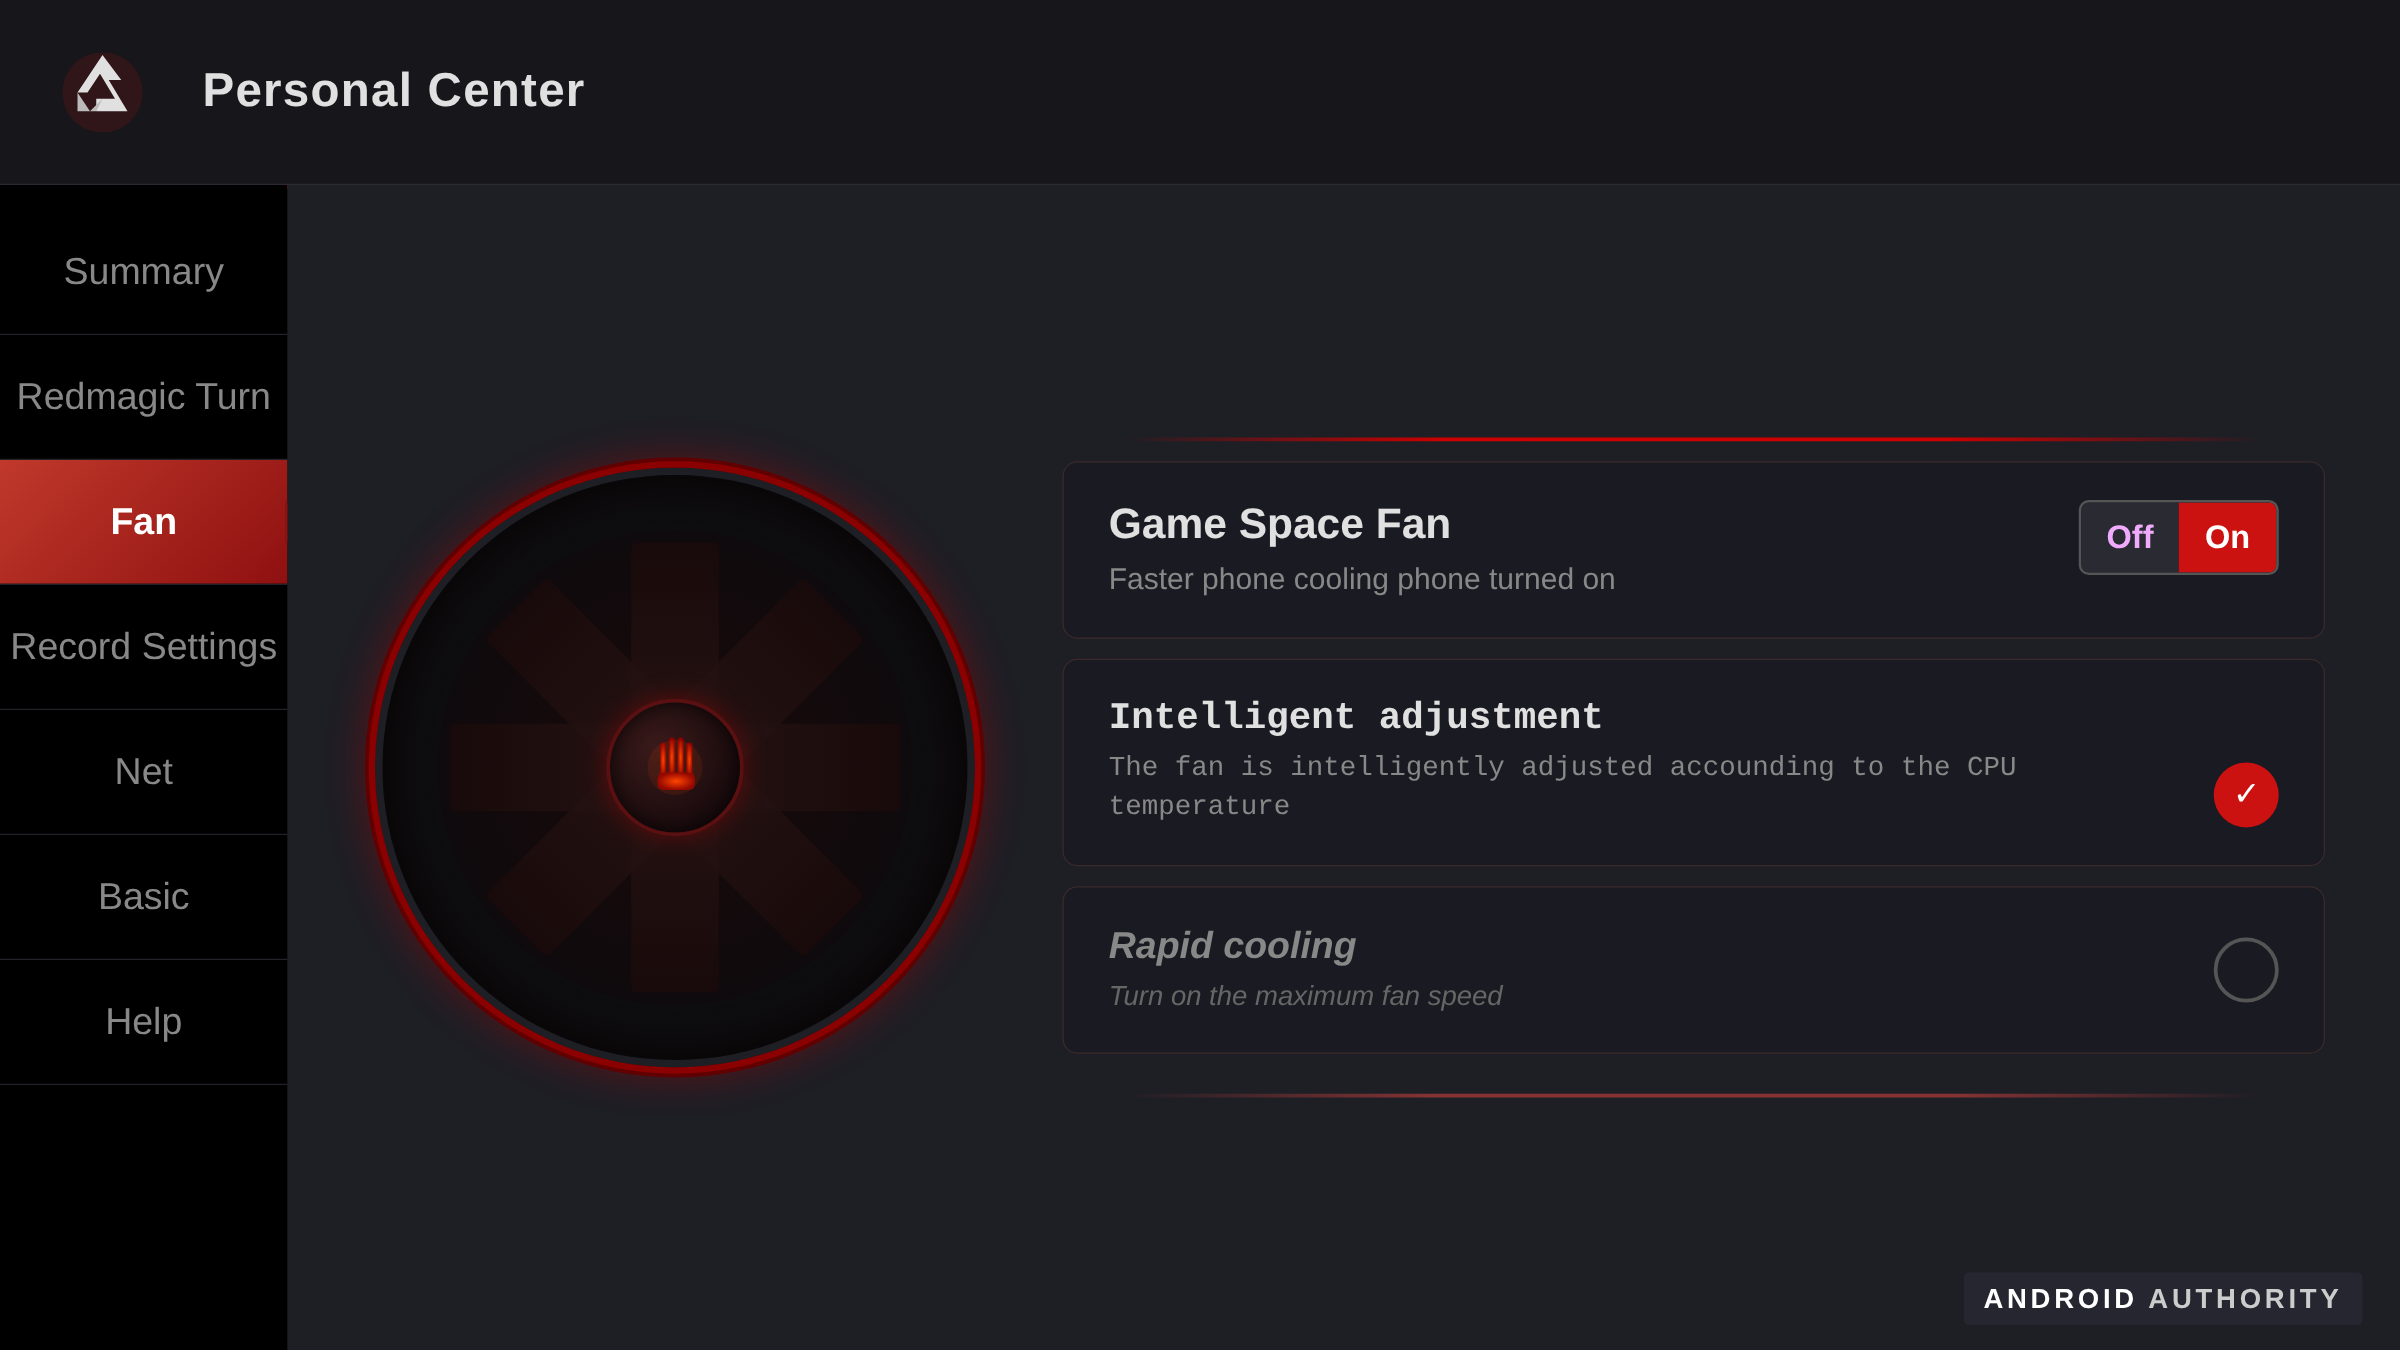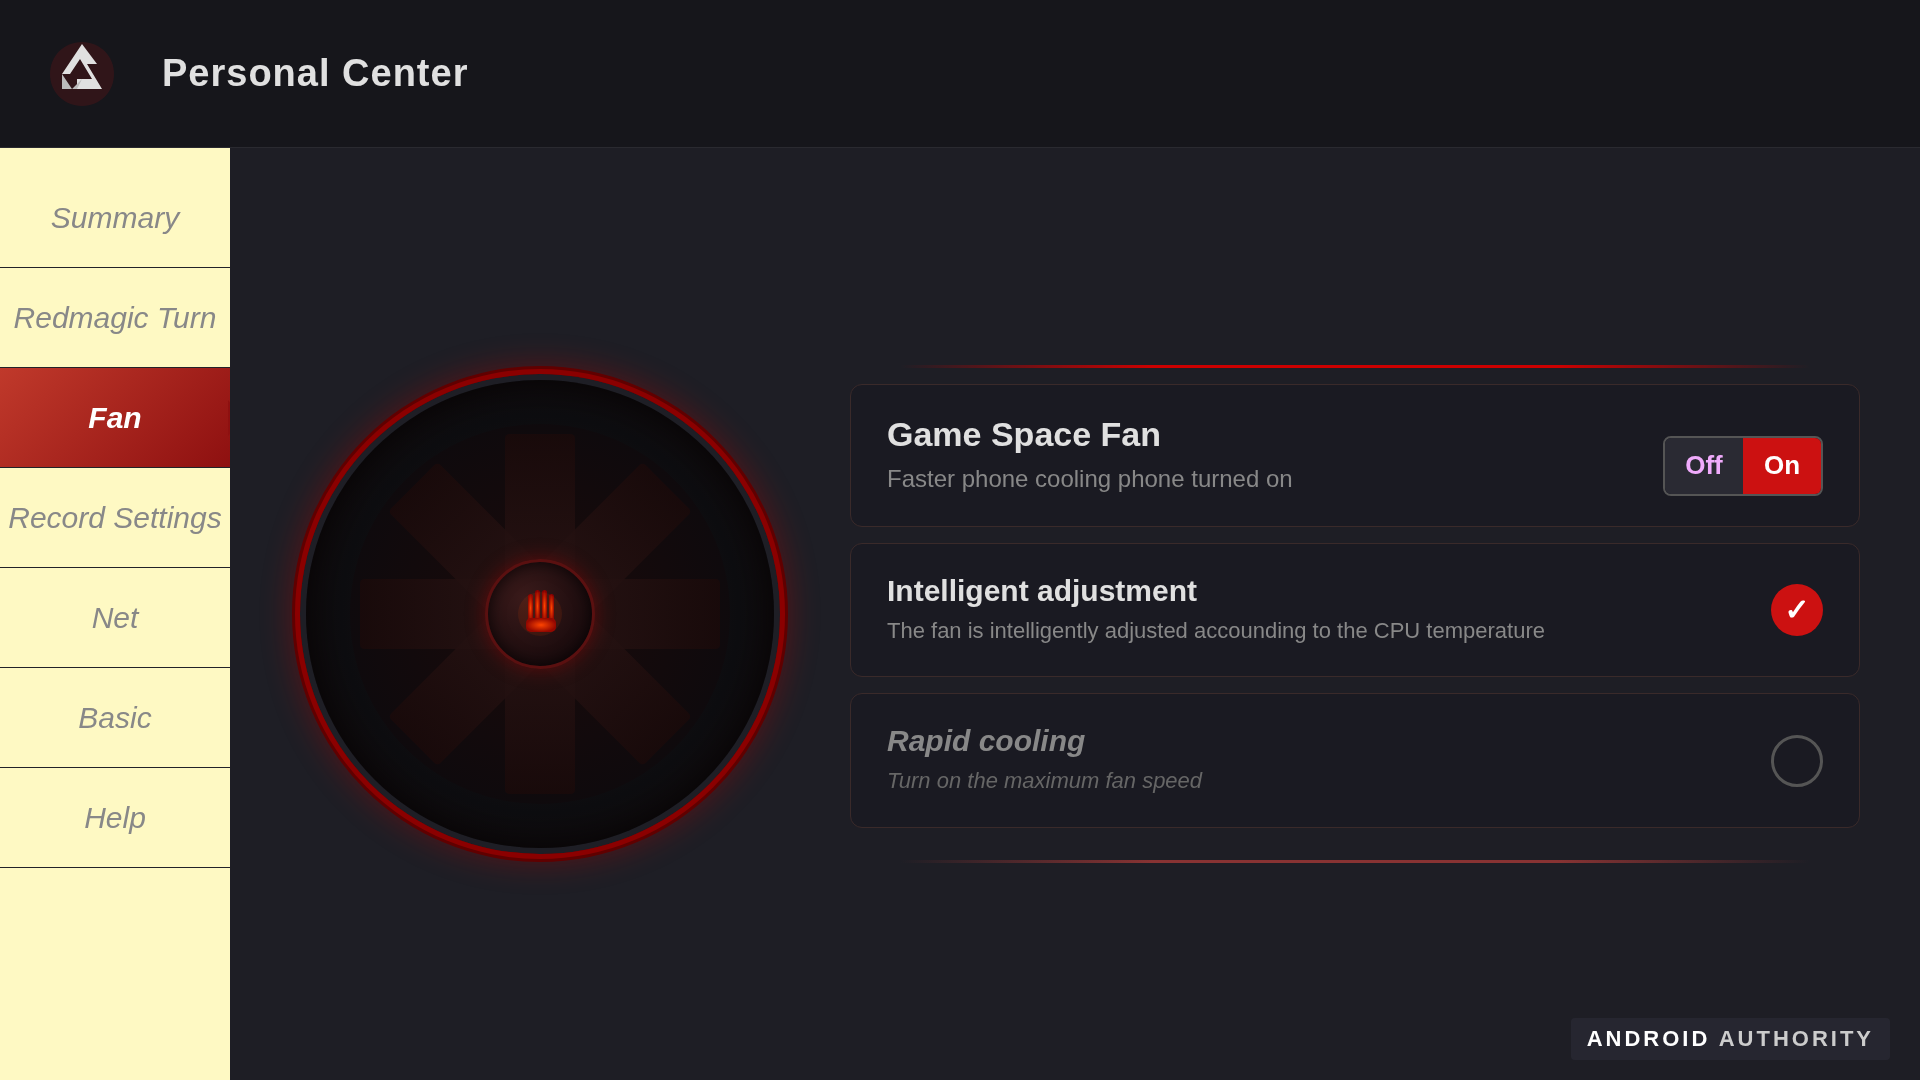--- a/index.html
+++ b/index.html
@@ -39,25 +39,24 @@
       letter-spacing: 1px;
     }
 
     
     .sidebar {
       position: absolute;
       top: 148px;
       left: 0;
       width: 230px;
       bottom: 0;
-      background: #fef9c3;
+      background: #000000;
       display: flex;
       flex-direction: column;
       padding-top: 20px;
-      font-style: italic;
     }
 
     .sidebar-item {
       height: 100px;
       display: flex;
       align-items: center;
       justify-content: center;
       font-size: 30px;
       color: #888;
       cursor: pointer;
@@ -215,21 +214,21 @@
       border: 1px solid #3a2a2a;
       border-radius: 12px;
       padding: 30px 36px;
       margin-bottom: 16px;
       background: #1a1a22;
     }
 
     
     .game-fan-section {
       display: flex;
-      align-items: flex-end;
+      align-items: flex-start;
       justify-content: space-between;
     }
 
     .game-fan-text h2 {
       font-size: 34px;
       font-weight: 600;
       color: #e0e0e0;
       margin-bottom: 8px;
     }
 
@@ -266,23 +265,24 @@
     }
 
     .toggle-btn.on {
       background: #cc1111;
       color: #fff;
     }
 
     
     .adjustment-section {
       display: flex;
-      align-items: center;
+      align-items: flex-end;
       justify-content: space-between;
       gap: 20px;
+      font-family: Liberation Mono, monospace;
     }
 
     .adjustment-text h3 {
       font-size: 30px;
       font-weight: 600;
       color: #e0e0e0;
       margin-bottom: 8px;
     }
 
     .adjustment-text p {

